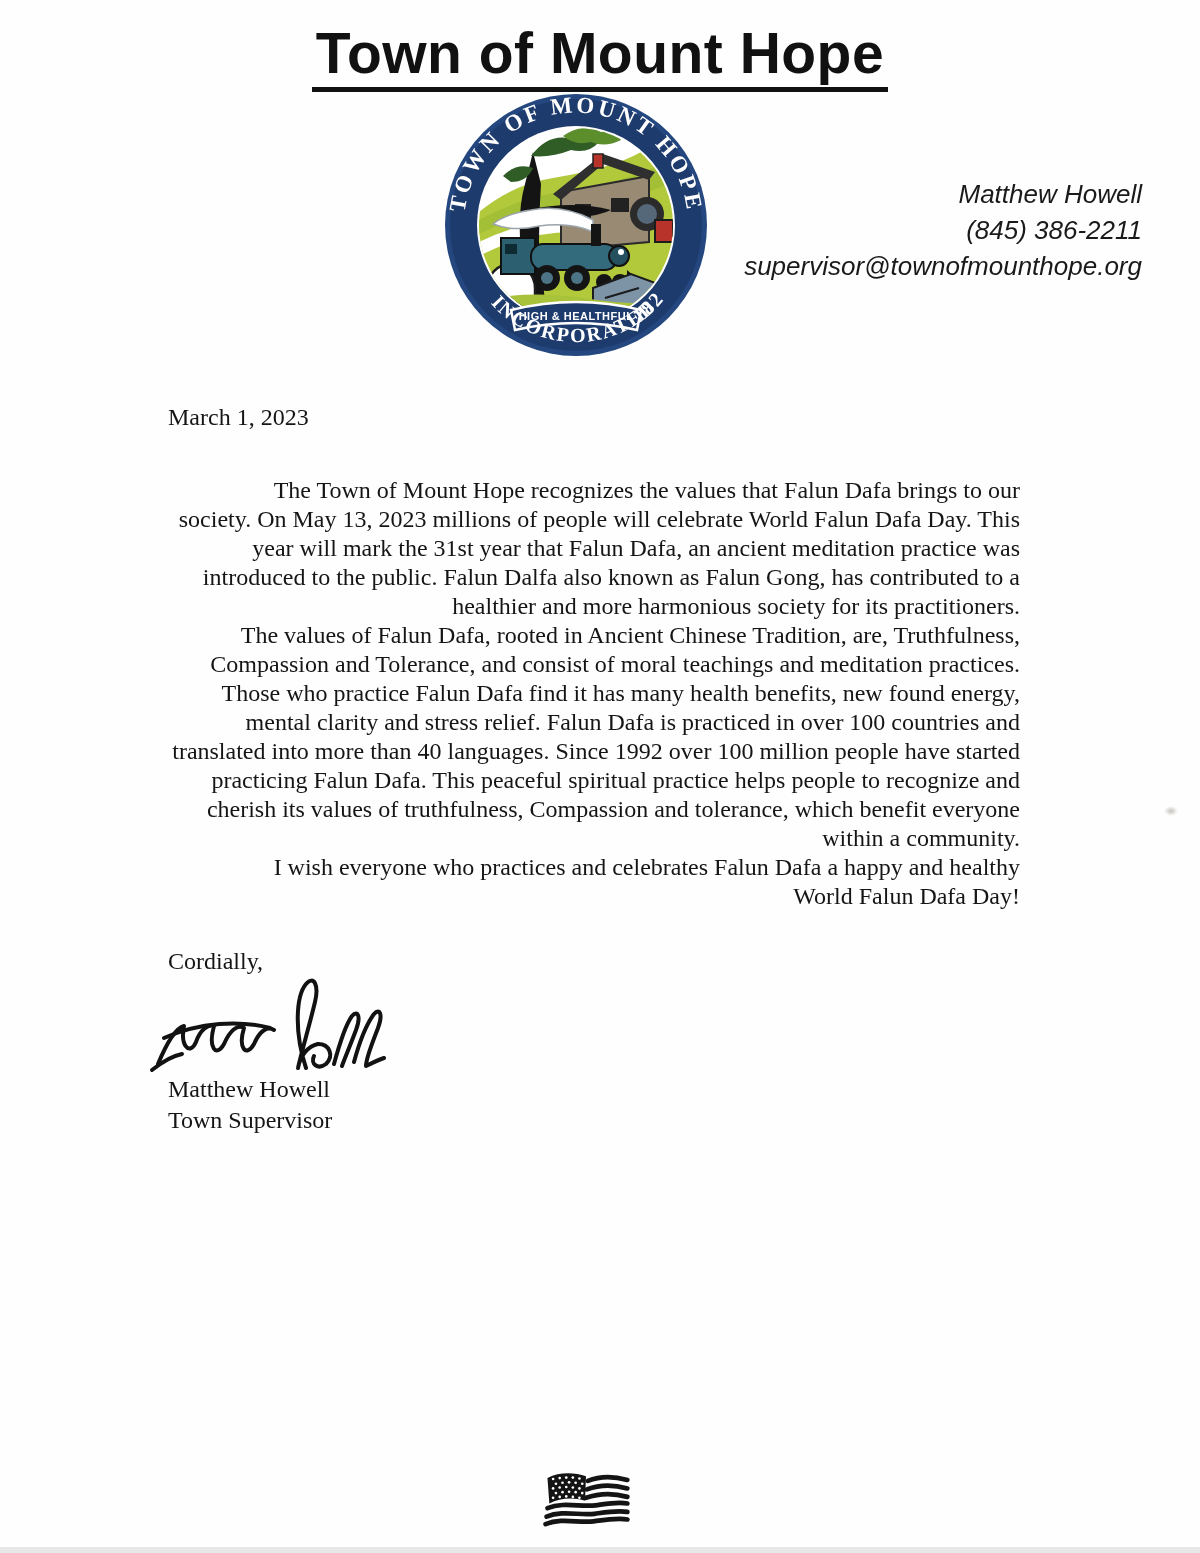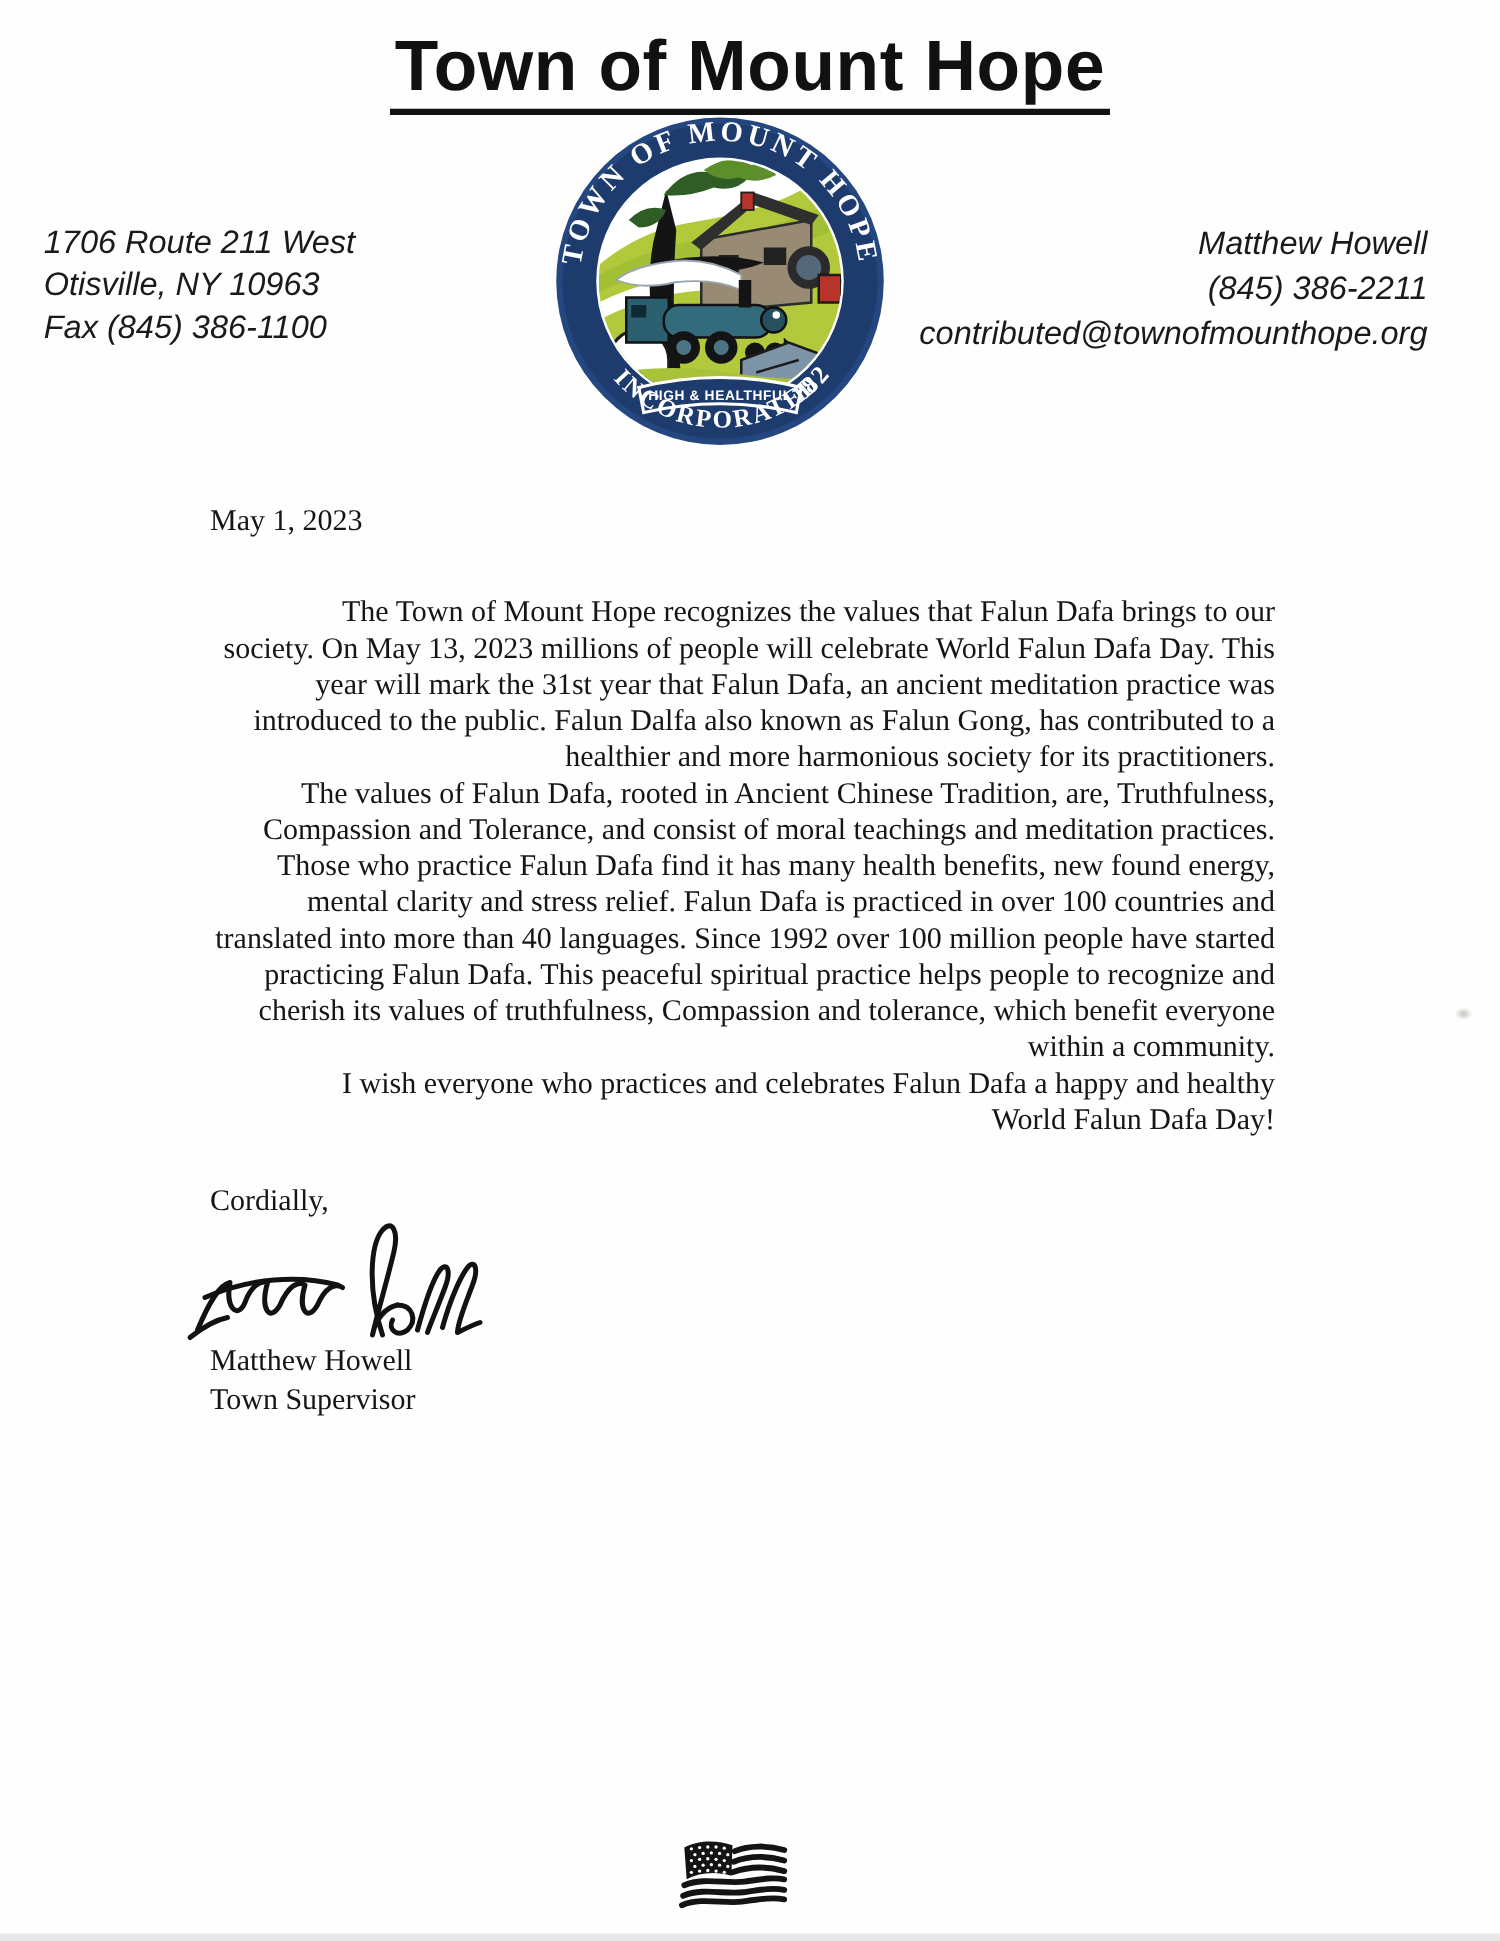--- a/index.html
+++ b/index.html
@@ -85,30 +85,25 @@
 </style>
 </head>
 <body>
 
 <div class="page">
 
   <div class="title-wrap">
     <span class="title">Town of Mount Hope</span>
   </div>
 
-  <div class="addr-left">
-    <div>1706 Route 211 West</div>
-    <div>Otisville, NY 10963</div>
-    <div>Fax (845) 386-1100</div>
-  </div>
 
   <div class="addr-right">
     <div>Matthew Howell</div>
     <div>(845) 386-2211</div>
-    <div>contributed@townofmounthope.org</div>
+    <div>supervisor@townofmounthope.org</div>
   </div>
 
   <svg class="seal" viewBox="0 0 266 266">
     <defs>
       <clipPath id="sceneClip">
           <circle cx="133" cy="133" r="97"></circle>
         </clipPath>
       <path id="arcTop" d="M31.5,180 A112,112 0 1 1 234.5,180" fill="none"></path>
       <path id="arcBottom" d="M45,208 A113,113 0 0 0 221,208" fill="none"></path>
     </defs>
@@ -182,21 +177,21 @@
       <textPath href="#arcTop" startOffset="50%" text-anchor="middle">TOWN OF MOUNT HOPE</textPath>
     </text>
     <text font-family="Liberation Serif, serif" font-size="20" font-weight="700" fill="#ffffff" letter-spacing="2">
       <textPath href="#arcBottom" startOffset="2%">INCORPORATED</textPath>
     </text>
     <text font-family="Liberation Serif, serif" font-size="20" font-weight="700" fill="#ffffff" letter-spacing="2">
       <textPath href="#arcBottom" startOffset="83%">1825</textPath>
     </text>
   </svg>
 
-  <div class="date">May 1, 2023</div>
+  <div class="date">March 1, 2023</div>
 
   <div class="body-text">
     <p>The Town of Mount Hope recognizes the values that Falun Dafa brings to our society. On May 13, 2023 millions of people will celebrate World Falun Dafa Day.  This year will mark the 31st year that Falun Dafa, an ancient meditation practice was introduced to the public. Falun Dalfa also known as Falun Gong, has contributed to a healthier and more harmonious society for its practitioners.</p>
     <p>The values of Falun Dafa, rooted in Ancient Chinese Tradition, are, Truthfulness, Compassion and Tolerance, and consist of moral teachings and meditation practices. Those who practice Falun Dafa find it has many health benefits, new found energy, mental clarity and stress relief. Falun Dafa is practiced in over 100 countries and translated into more than 40 languages. Since 1992 over 100 million people have started practicing Falun Dafa. This peaceful spiritual practice helps people to recognize and cherish its values of truthfulness, Compassion and tolerance, which benefit everyone within a community.</p>
     <p>I wish everyone who practices and celebrates Falun Dafa a happy and healthy World Falun Dafa Day!</p>
   </div>
 
   <div class="closing">Cordially,</div>
 
   <svg class="signature" viewBox="0 0 240 110">

